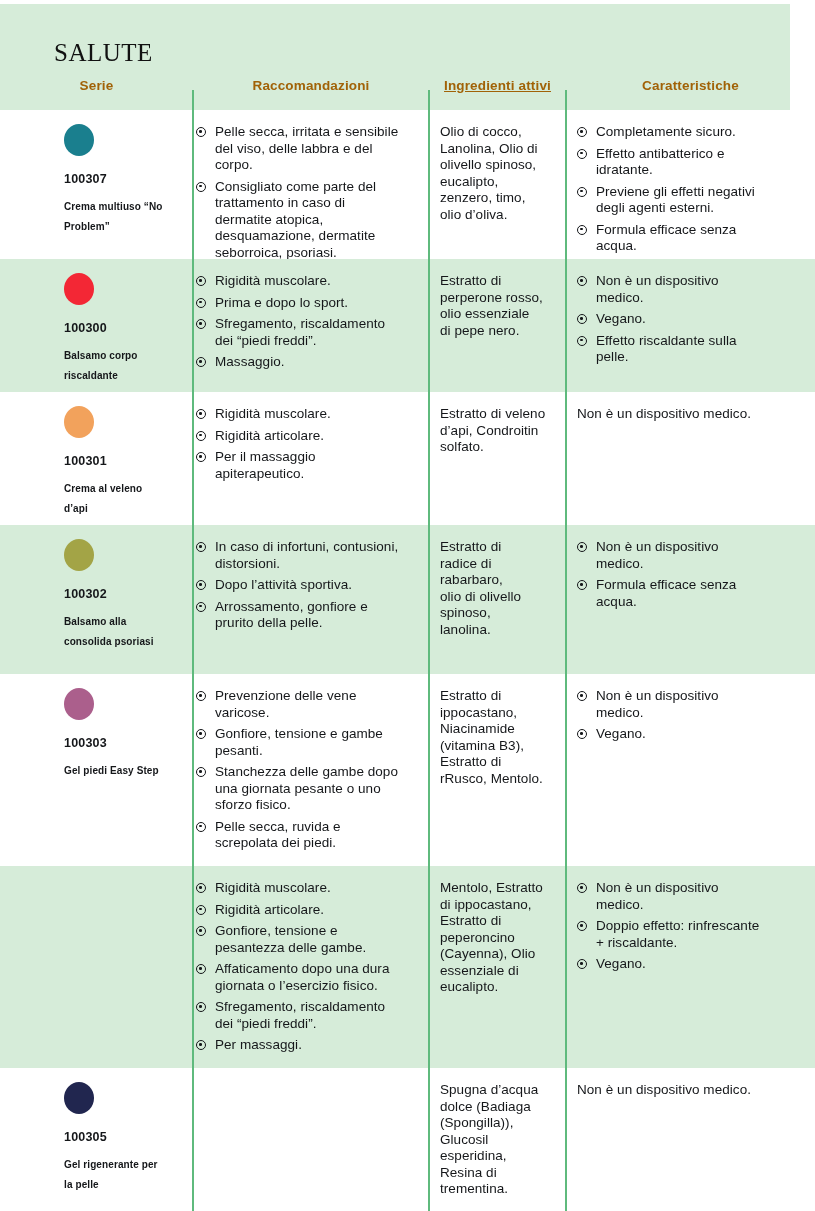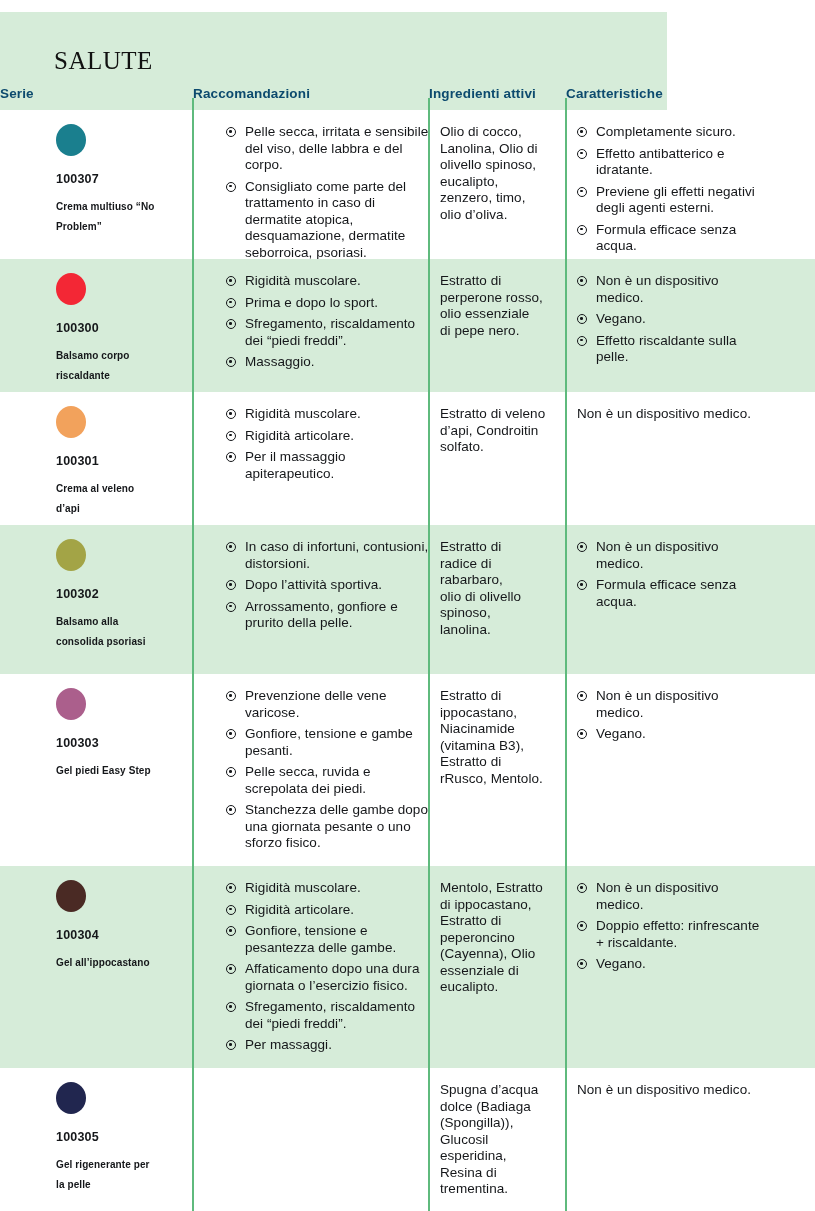--- a/index.html
+++ b/index.html
@@ -16,22 +16,22 @@
     width: 815px;
     height: 1211px;
     background: #ffffff;
     overflow: hidden;
   }
 
   
   .header-band {
     position: absolute;
     left: 0;
-    top: 12px;
-    width: 667px;
+    top: 4px;
+    width: 790px;
     height: 110px;
     background: #d6ecd9;
   }
   .page-title {
     position: absolute;
     left: 54px;
     top: 26px;
     font-family: "Liberation Serif", serif;
     font-size: 35px;
     letter-spacing: 0.5px;
@@ -45,27 +45,27 @@
     position: absolute;
     left: 0;
     top: 74px;
     width: 815px;
     height: 26px;
   }
   .col-head {
     position: absolute;
     font-size: 13.5px;
     font-weight: 700;
-    color: #0c4a6e;
-    text-align: left;
+    color: #a16207;
+    text-align: center;
     letter-spacing: 0.15px;
   }
   .ch-serie  { left: 0px;   width: 193px; }
   .ch-racc   { left: 193px; width: 236px; }
-  .ch-ingr   { left: 429px; width: 137px; }
+  .ch-ingr   { left: 429px; width: 137px; text-decoration: underline; }
   .ch-car    { left: 566px; width: 249px; }
 
   
   .table {
     position: absolute;
     left: 0;
     top: 110px;
     width: 815px;
   }
   .row {
@@ -94,22 +94,22 @@
     height: 24px;
     width: 2px;
     background: #5fba7d;
   }
 
   .cell {
     position: absolute;
     top: 0;
     box-sizing: border-box;
   }
-  .c-serie { left: 4px;   width: 176px; padding: 14px 20px 14px 52px; }
-  .c-racc  { left: 206px; width: 234px; padding: 14px 10px 14px 20px; }
+  .c-serie { left: 12px;   width: 176px; padding: 14px 20px 14px 52px; }
+  .c-racc  { left: 176px; width: 234px; padding: 14px 10px 14px 20px; }
   .c-ingr  { left: 430px; width: 132px; padding: 14px 8px 14px 10px; }
   .c-car   { left: 567px; width: 216px; padding: 14px 20px 14px 10px; }
 
   .swatch {
     width: 30px;
     height: 32px;
     border-radius: 50%;
     margin-bottom: 16px;
   }
   .sku {
@@ -321,22 +321,22 @@
         <div class="rule r3" style="background: rgb(95, 186, 125);"></div>
         <div class="cell c-serie">
           <div class="swatch" style="background: rgb(171, 95, 140);"></div>
           <div class="sku">100303</div>
           <div class="pname">Gel piedi Easy Step</div>
         </div>
         <div class="cell c-racc">
           <ul class="blist">
             <li><span class="bullet"></span>Prevenzione delle vene varicose.</li>
             <li><span class="bullet"></span>Gonfiore, tensione e gambe pesanti.</li>
+            <li><span class="bullet"></span>Stanchezza delle gambe dopo una giornata pesante o uno sforzo fisico.</li>
             <li><span class="bullet"></span>Pelle secca, ruvida e screpolata dei piedi.</li>
-            <li><span class="bullet"></span>Stanchezza delle gambe dopo una giornata pesante o uno sforzo fisico.</li>
           </ul>
         </div>
         <div class="cell c-ingr">
           <div class="ingr-text">Estratto di
 ippocastano,
 Niacinamide
 (vitamina B3),
 Estratto di
 rRusco, Mentolo.</div>
         </div>
@@ -344,25 +344,20 @@
           <ul class="blist">
             <li><span class="bullet"></span>Non è un dispositivo medico.</li>
             <li><span class="bullet"></span>Vegano.</li>
           </ul>
         </div>
       </div>
       <div class="row shade" style="height: 202px;">
         <div class="rule r1" style="background: rgb(95, 186, 125);"></div>
         <div class="rule r2" style="background: rgb(95, 186, 125);"></div>
         <div class="rule r3" style="background: rgb(95, 186, 125);"></div>
-        <div class="cell c-serie">
-          <div class="swatch" style="background: rgb(74, 42, 36);"></div>
-          <div class="sku">100304</div>
-          <div class="pname">Gel all’ippocastano</div>
-        </div>
         <div class="cell c-racc">
           <ul class="blist">
             <li><span class="bullet"></span>Rigidità muscolare.</li>
             <li><span class="bullet"></span>Rigidità articolare.</li>
             <li><span class="bullet"></span>Gonfiore, tensione e pesantezza delle gambe.</li>
             <li><span class="bullet"></span>Affaticamento dopo una dura giornata o l’esercizio fisico.</li>
             <li><span class="bullet"></span>Sfregamento, riscaldamento dei “piedi freddi”.</li>
             <li><span class="bullet"></span>Per massaggi.</li>
           </ul>
         </div>

